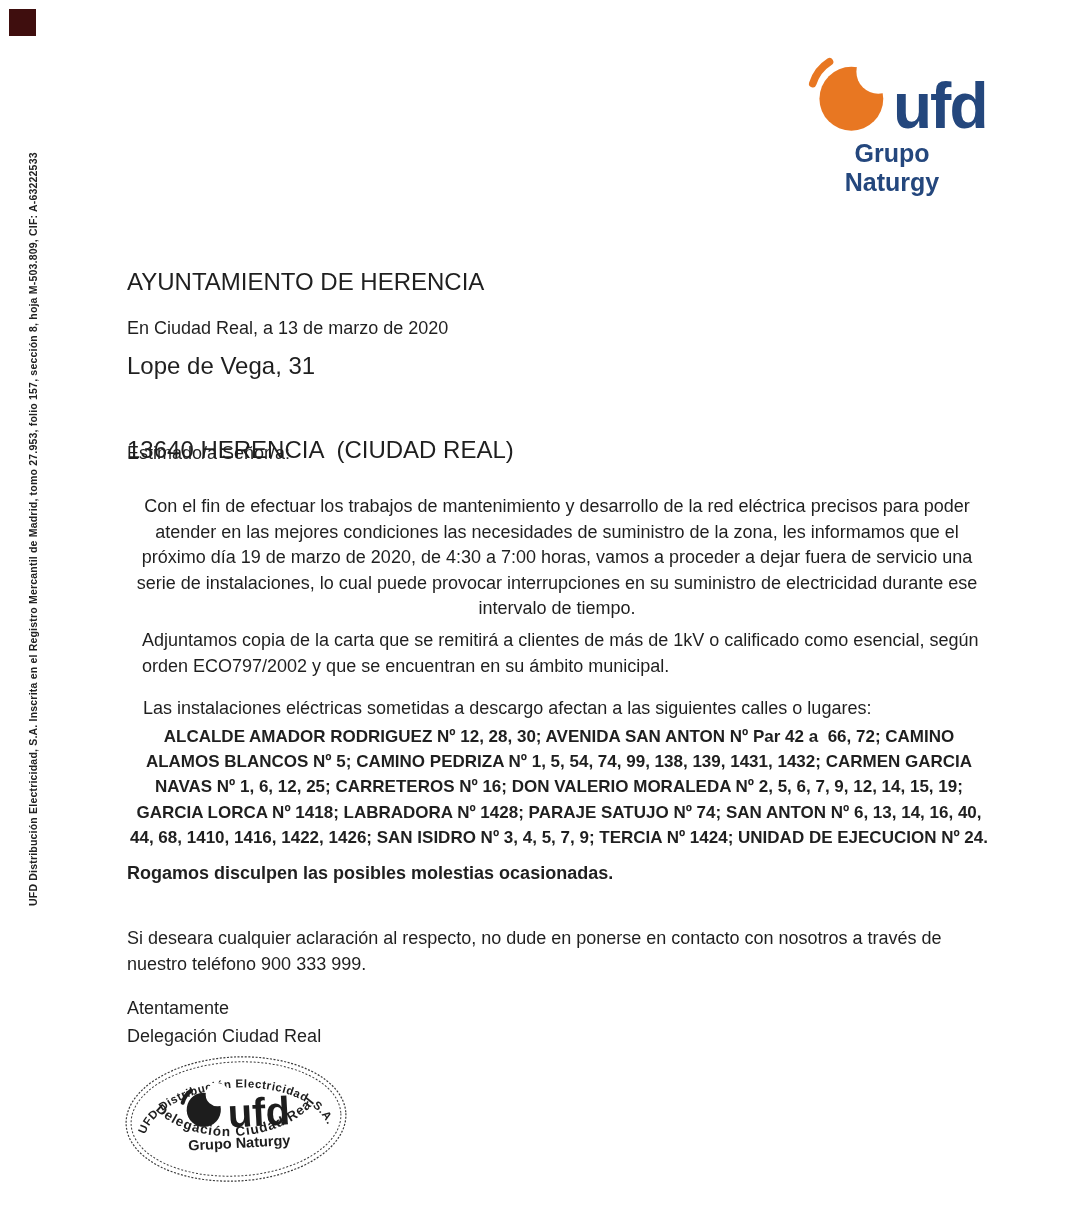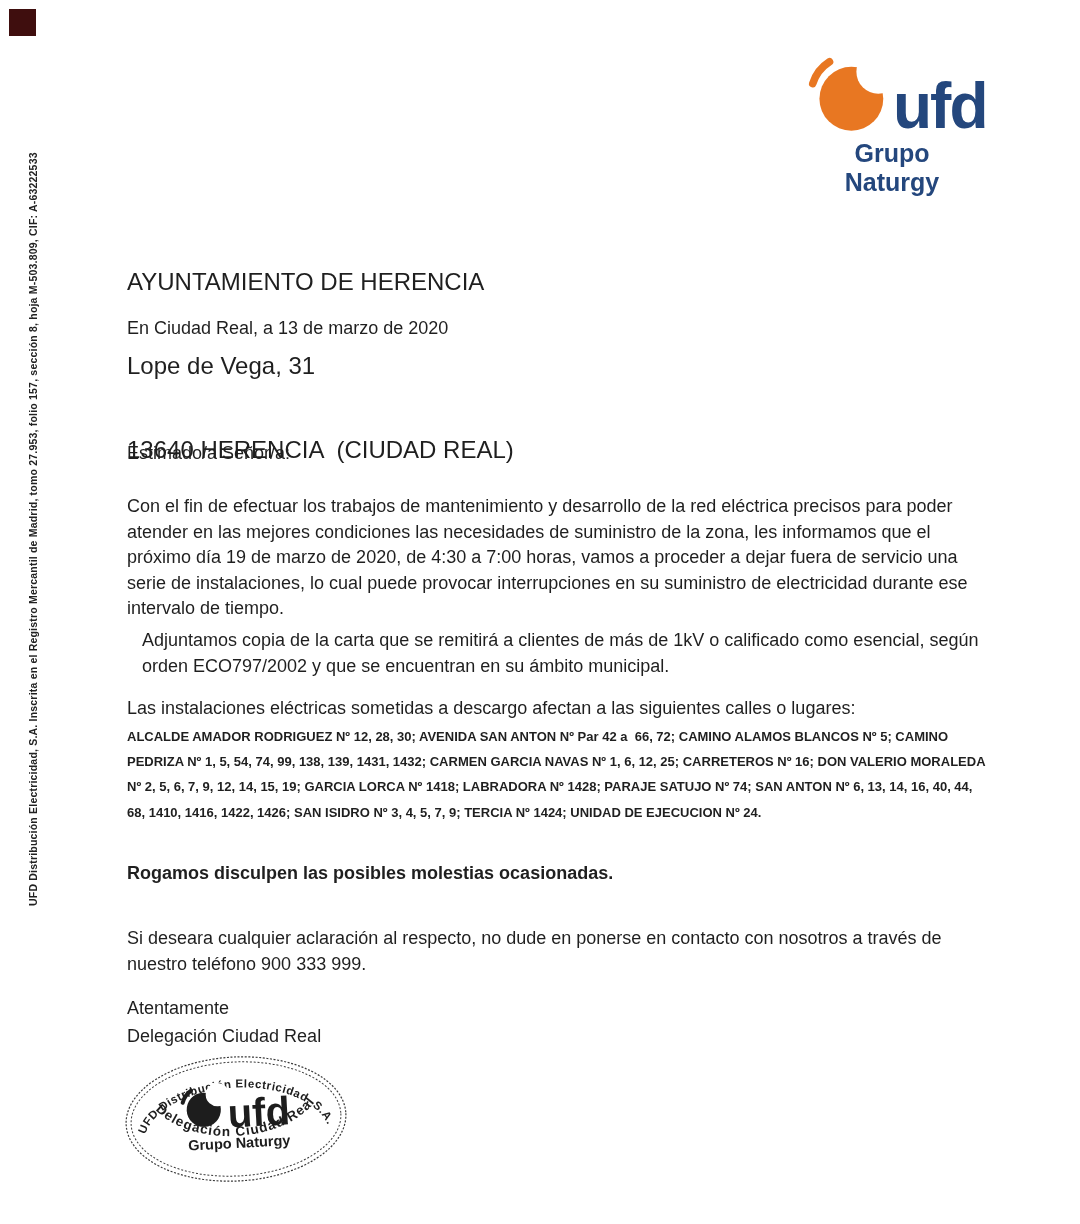--- a/index.html
+++ b/index.html
@@ -37,24 +37,24 @@
   }
 
   
   .letter{position:absolute;left:127px;top:0;width:860px;height:1224px;}
   .block{position:absolute;left:0;width:860px;margin:0;white-space:pre-wrap;
          font-size:18px;line-height:25.5px;}
   .recipient{top:212px;font-size:24px;line-height:28px;}
   .dateline{top:316px;}
   .refblock{top:357px;line-height:27px;}
   .salutation{top:441px;}
-  .para1{top:494px;}
+  .para1{top:494px;text-align:center;}
   .para2{top:628px;margin-left:15px;}
-  .streets-intro{top:696px;}
-  .streets{top:724px;font-weight:700;font-size:13px;line-height:25.2px;width:864px;}
+  .streets-intro{top:696px;margin-left:16px;}
+  .streets{top:724px;font-weight:700;font-size:17px;line-height:25.2px;width:864px;text-align:center;}
   .apology{top:861px;font-weight:bold;}
   .contact{top:926px;}
   .closing{top:996px;}
   .signature{top:1024px;}
 
   
   .stamp{
     position:absolute;left:116px;top:1048px;width:240px;height:142px;
     transform:rotate(-3deg);
   }

